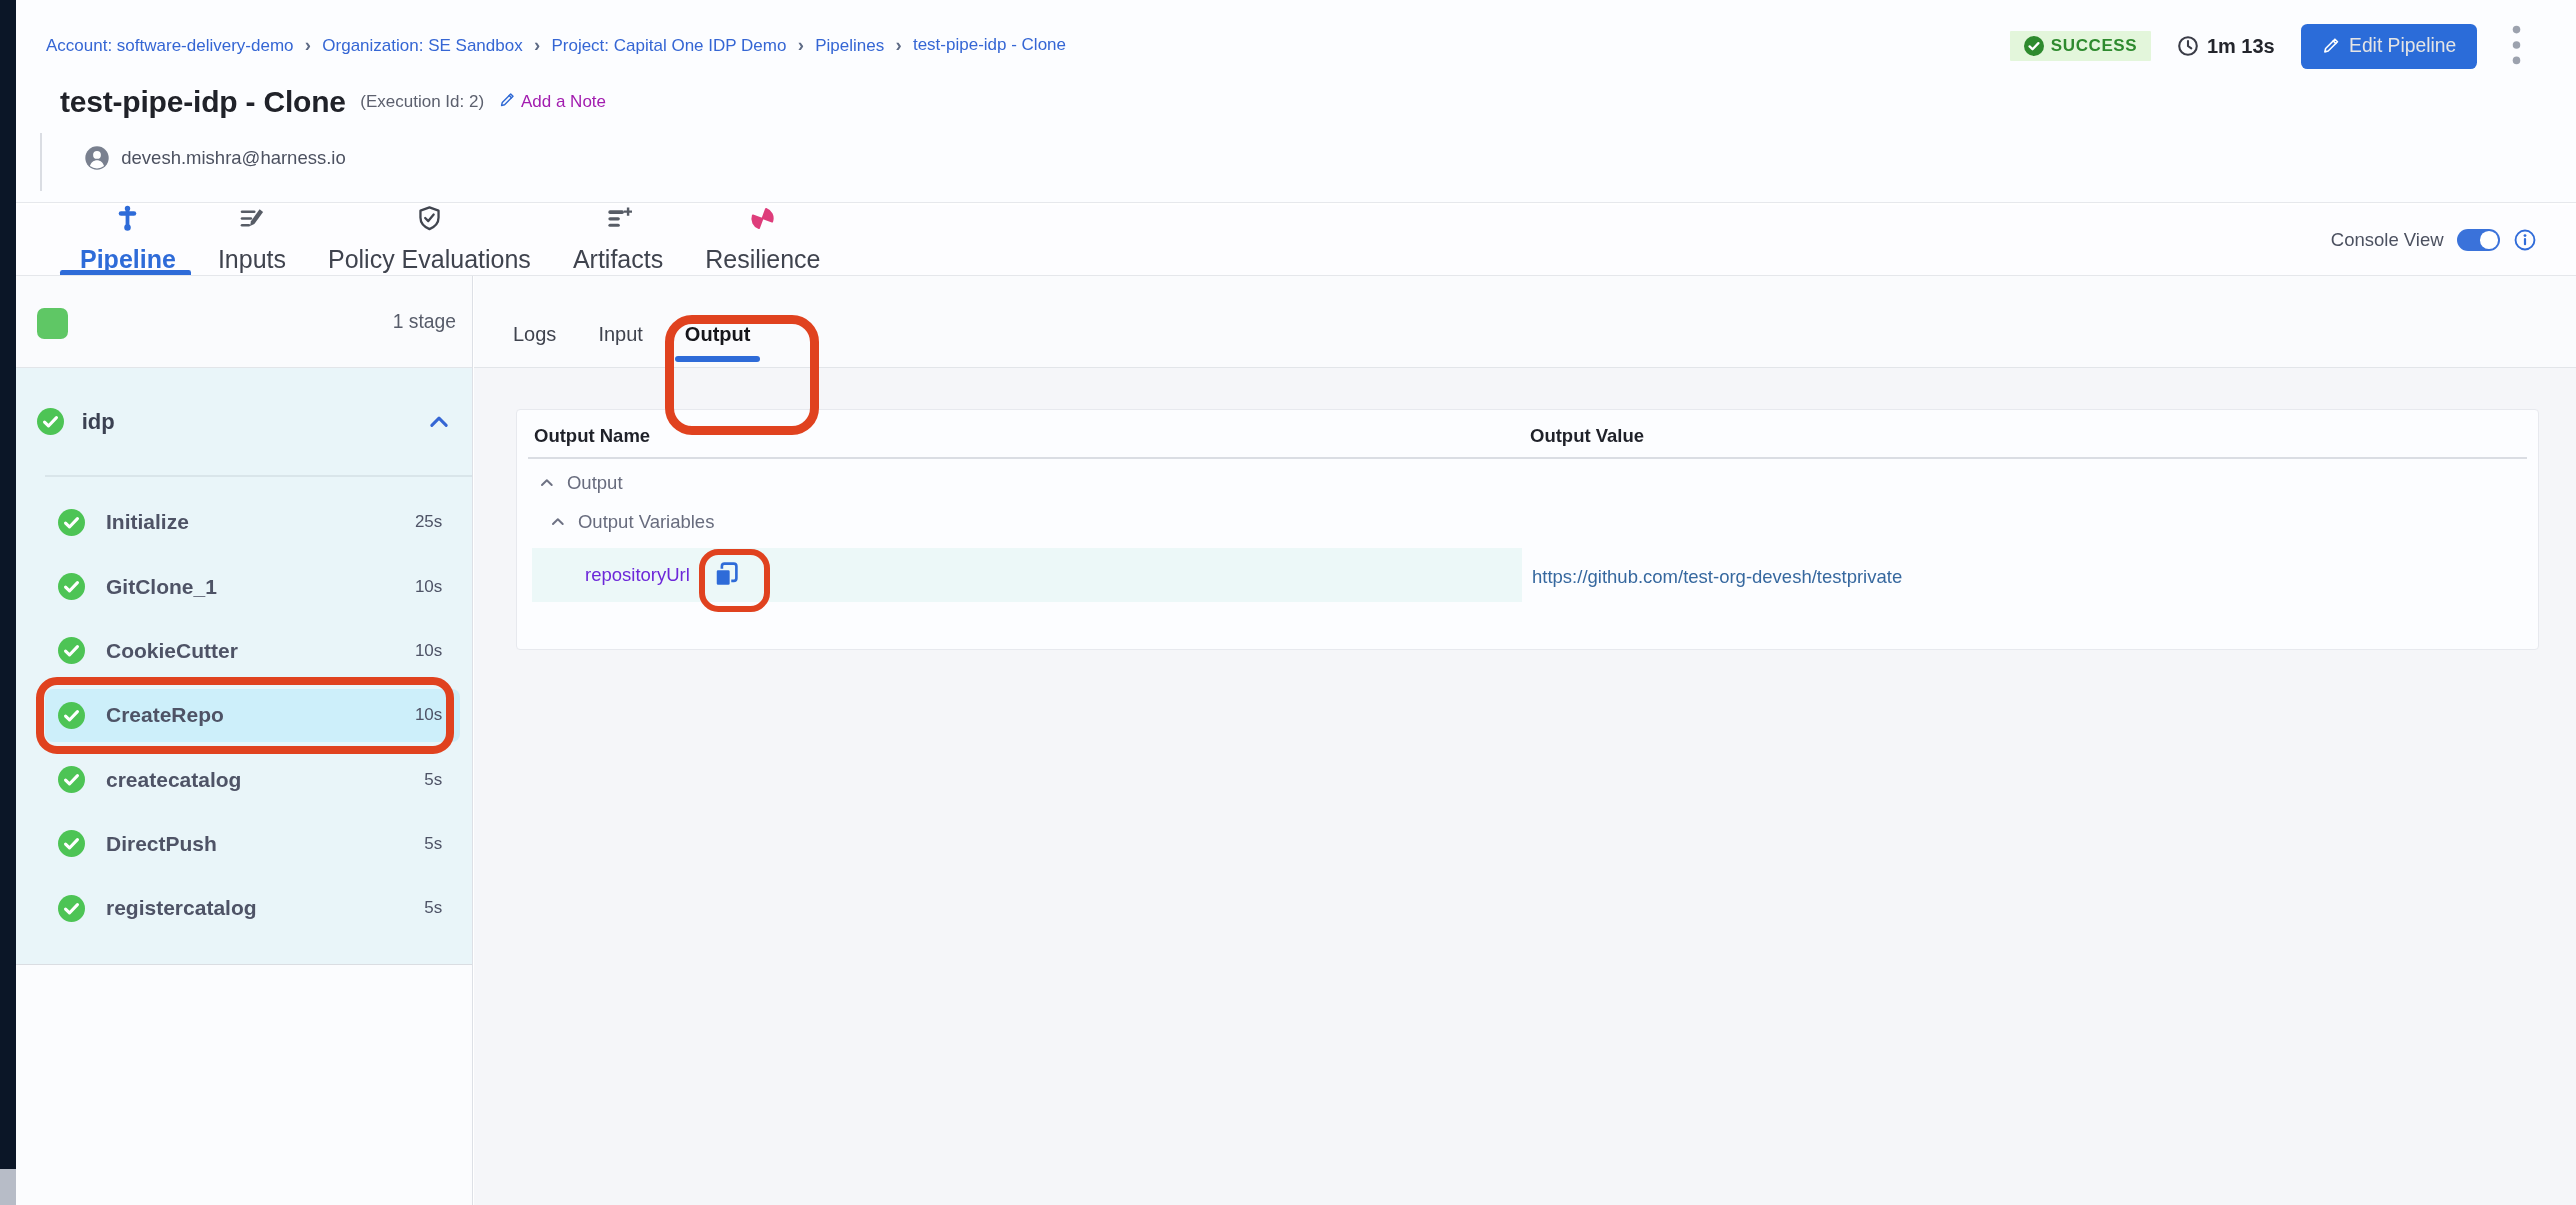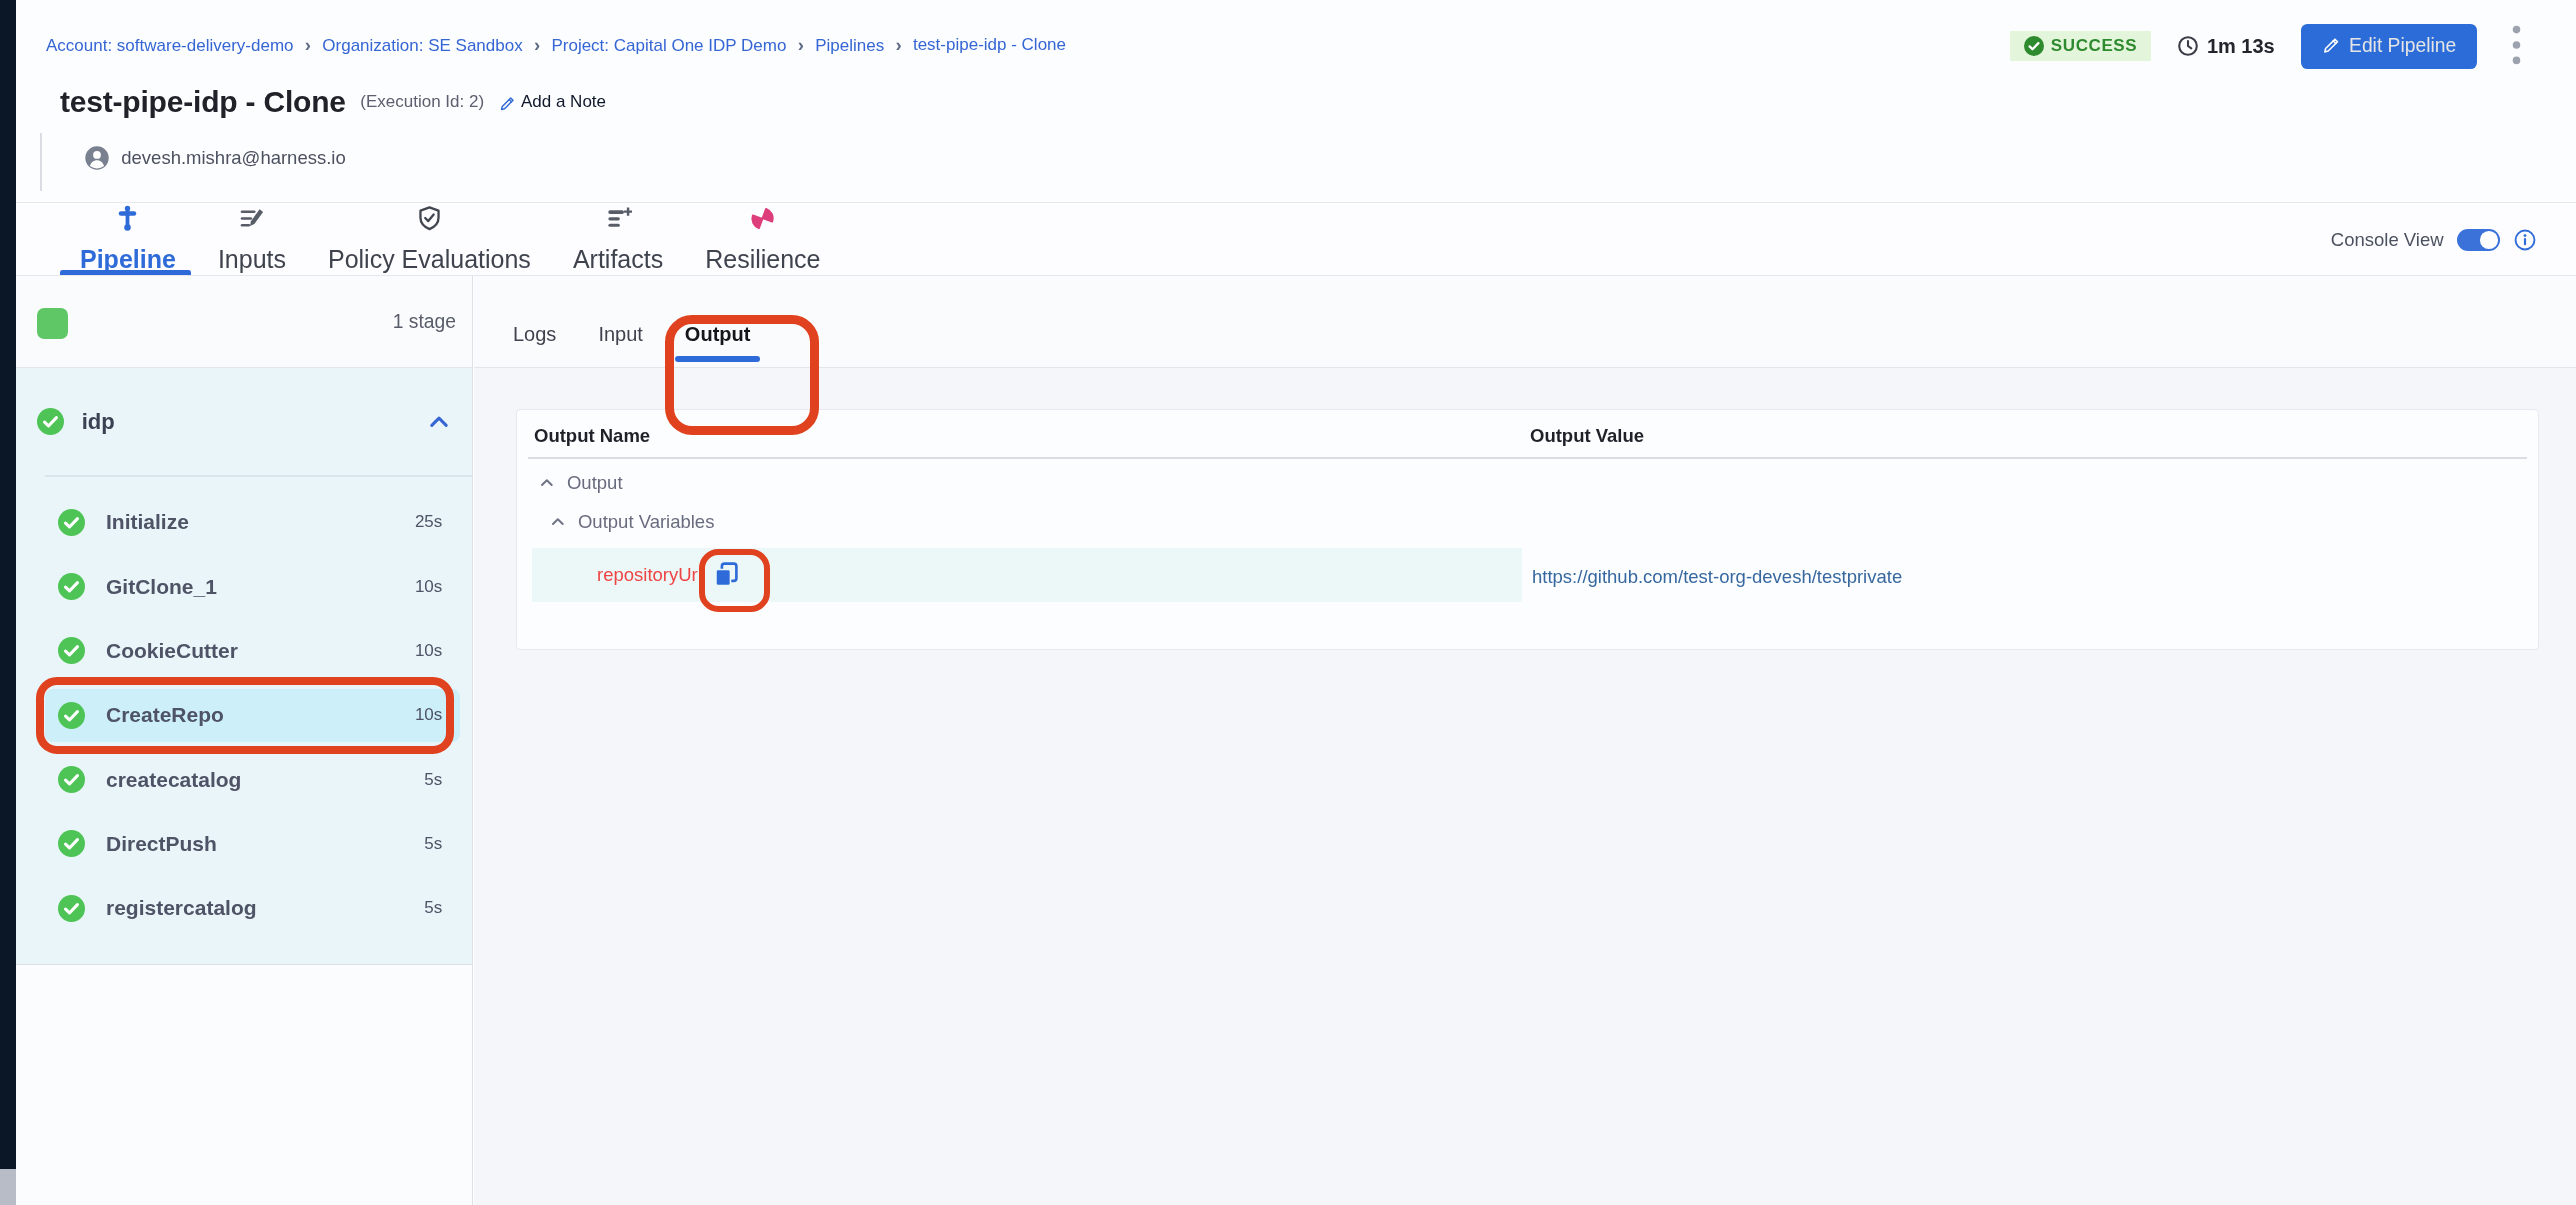--- a/index.html
+++ b/index.html
@@ -26,21 +26,21 @@
   .header-actions { position:absolute; right:47px; top:22.5px; height:47px; display:flex; align-items:center; gap:26px; }
   .status-badge { display:flex; align-items:center; gap:7.2px; background:#E3F6DB; border-radius:1px; padding:4.8px 13.7px; }
   .status-badge .label { color:#2E8A2E; font-weight:700; font-size:17px; letter-spacing:0.6px; }
   .duration { display:flex; align-items:center; gap:8px; color:#23252C; font-size:20px; font-weight:600; }
   .btn-primary { display:flex; align-items:center; gap:9.6px; background:#2B6CD9; color:#e5e5e5; border:none; border-radius:6.4px; height:45px; padding:0 21px; font-size:19.3px; font-weight:500; font-family:inherit; cursor:pointer; }
   .kebab { padding:1.6px 6.4px; cursor:pointer; }
 
   .title-row { position:absolute; left:44px; top:85px; display:flex; align-items:center; gap:14.5px; white-space:nowrap; }
   .title-row h1 { margin:0; font-size:30px; font-weight:700; color:#202229; letter-spacing:-0.2px; }
   .exec-id { font-size:17px; color:#5C606E; }
-  .add-note { display:flex; align-items:flex-end; gap:6.4px; color:#0f172a; font-size:17px; text-decoration:none; cursor:pointer; }
+  .add-note { display:flex; align-items:flex-start; gap:6.4px; color:#a21caf; font-size:17px; text-decoration:none; cursor:pointer; }
 
   .user-vline { position:absolute; left:24px; top:133px; width:2.4px; height:58px; background:#DADDE3; }
   .user-row { position:absolute; left:68px; top:145px; display:flex; align-items:center; gap:11.3px; }
   .email { font-size:18.5px; color:#4C5160; }
 
   
   .tabbar { position:absolute; left:16px; top:205px; right:0; height:71px; background:#FDFDFF; border-bottom:0.8px solid #E5E7EB; }
   .tabs { position:absolute; left:64px; top:0; height:100%; display:flex; gap:42px; }
   .tab { position:relative; display:flex; align-items:center; gap:13px; font-size:25px; font-weight:500; color:#3F434E; cursor:pointer;flex-direction:column; }
   .tab.active { color:#2E6BD8; font-weight:600; }
@@ -77,21 +77,21 @@
   .main-content { position:absolute; left:0; top:92px; right:0; bottom:0; background:#F5F6F9; }
 
   .card { position:absolute; left:42px; top:41px; width:2023px; height:241px; background:#FCFDFF; border:0.8px solid #E7E9EE; border-radius:4px; }
   .th { position:absolute; top:15.3px; font-size:18.5px; font-weight:700; color:#1F2129; }
   .th1 { left:17px; } .th2 { left:1013px; }
   .card-divider { position:absolute; left:11.3px; right:11.3px; top:47px; height:1.6px; background:#DADDE3; }
   .group-row { position:absolute; display:flex; align-items:center; gap:11.3px; font-size:18.5px; color:#686C7E; cursor:pointer; }
   .g1 { left:21px; top:62px; } .g2 { left:32px; top:101px; }
   .chev { display:flex; color:#6E7284; }
   .band { position:absolute; left:14.5px; top:138px; width:990px; height:54px; background:#ECF8F8; }
-  .var-name { position:absolute; left:68px; top:154px; font-size:18.5px; color:#ef4444;margin-left:12px; }
+  .var-name { position:absolute; left:68px; top:154px; font-size:18.5px; color:#6d28d9; }
   .copy-wrap { position:absolute; left:195px; top:150px; width:29px; height:29px; cursor:pointer; }
   .copy-wrap.annotated::after { content:""; position:absolute; left:-13px; top:-11.3px; width:59px; height:51px; border:6.4px solid #E0421F; border-radius:19.3px; z-index:25; pointer-events:none; }
   .var-value { position:absolute; left:1015px; top:156px; font-size:18.5px; color:#36689F; text-decoration:none; cursor:pointer; }
 </style>
 </head>
 <body>
 
 <div class="root">
 
   <div class="nav-rail">

